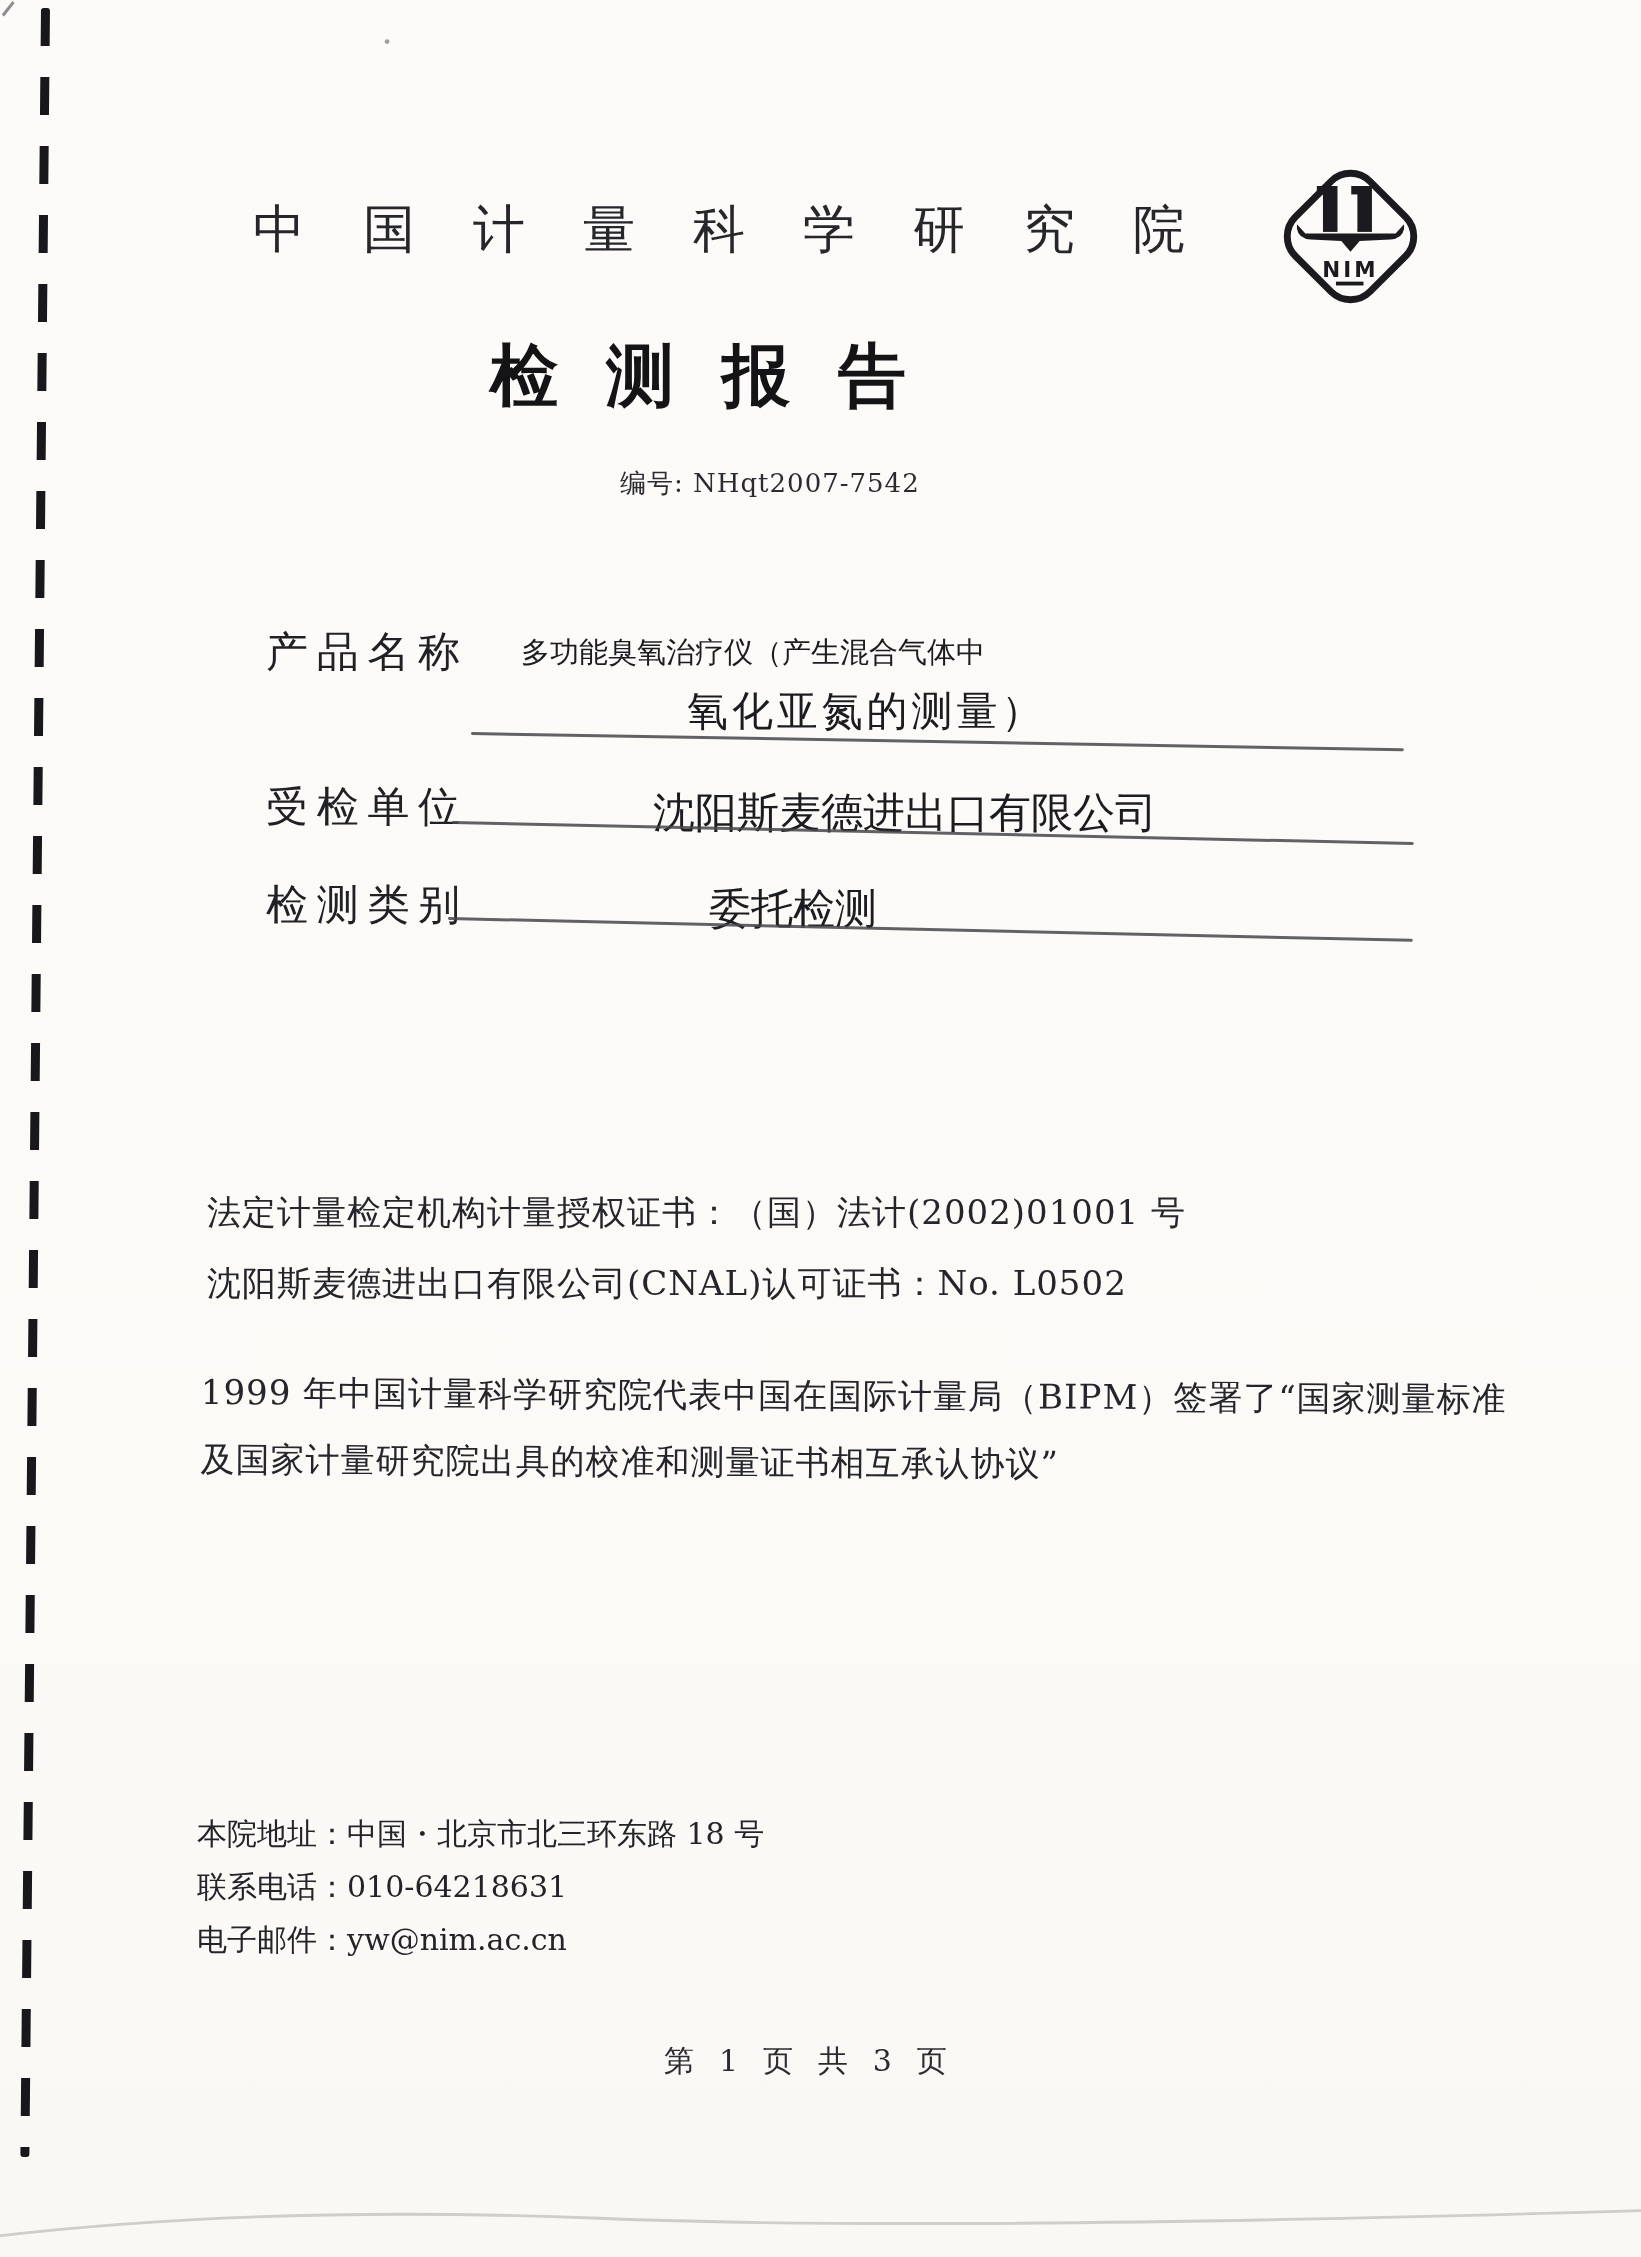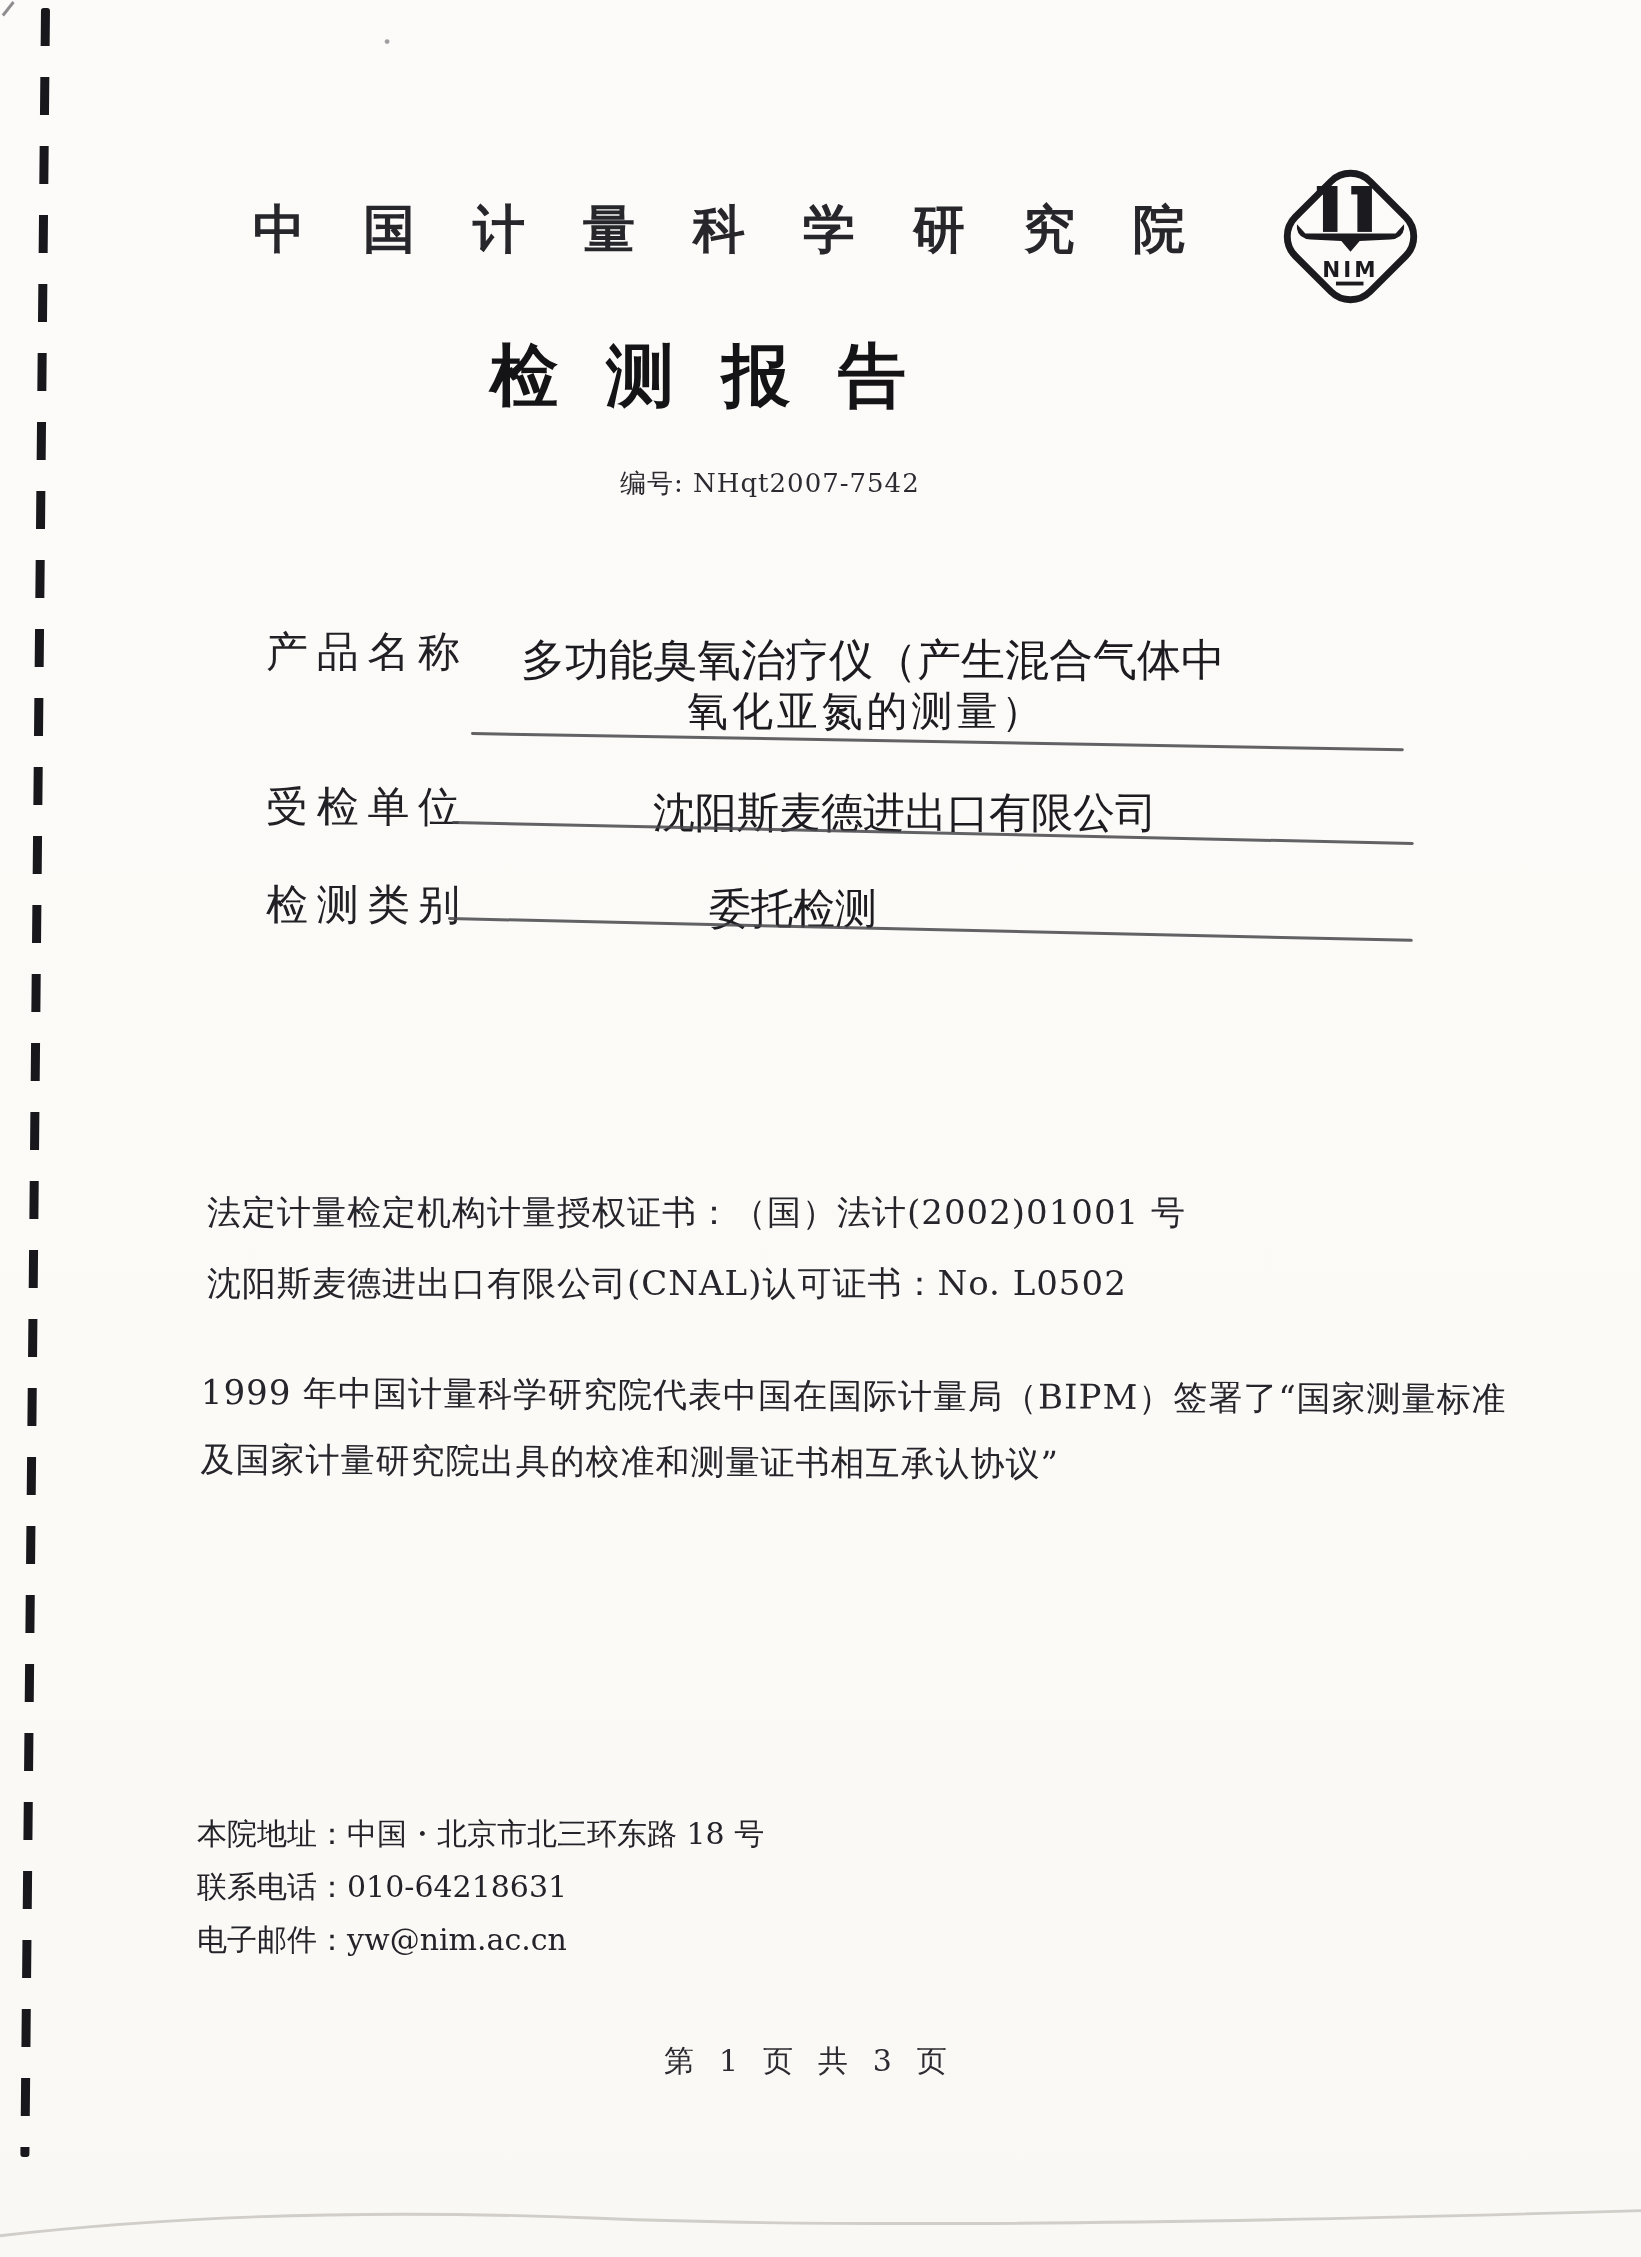--- a/index.html
+++ b/index.html
@@ -19,21 +19,21 @@
   .binding{
     position:absolute;left:41px;top:7.7px;width:8.7px;height:2149px;
     background:repeating-linear-gradient(to bottom,#17171c 0 38px,transparent 38px 69px);
     transform:rotate(0.55deg);transform-origin:top left;
     border-radius:2.9px;
   }
 
   
   .institute{
     left:253px;top:203px;font-size:52px;letter-spacing:58px;
-    color:#26262b;font-weight:700;
+    color:#26262b;font-weight:400;
   }
 
   
   .report-title{
     left:490px;top:342px;font-size:68px;font-weight:bold;
     letter-spacing:48px;color:#141417;font-family:Liberation Serif, serif;
   }
   .report-no{left:620px;top:470px;font-size:26px;color:#2b2b31;letter-spacing:1px;}
 
   
@@ -76,21 +76,21 @@
   </div>
 
   <div class="abs report-title">检测报告</div>
 
   <div class="abs report-no">
     <span>编号:</span>
     <span>NHqt2007-7542</span>
   </div>
 
   <div class="abs field-label" style="left:266px;top:631px;">产品名称</div>
-  <div class="abs field-value" style="left:521px;top:638px;font-size:44px;">多功能臭氧治疗仪（产生混合气体中</div>
+  <div class="abs field-value" style="left:521px;top:638px;font-size:29px;">多功能臭氧治疗仪（产生混合气体中</div>
   <div class="abs field-value" style="left:687px;top:691px;font-size:41px;letter-spacing:3.9px;">氧化亚氮的测量）</div>
   <div class="rule" style="left:471px;top:732px;width:933px;transform:rotate(1.0deg);"></div>
 
   <div class="abs field-label" style="left:266px;top:786px;">受检单位</div>
   <div class="abs field-value" style="left:653px;top:792px;font-size:42px;">沈阳斯麦德进出口有限公司</div>
   <div class="rule" style="left:452px;top:821px;width:962px;transform:rotate(1.25deg);"></div>
 
   <div class="abs field-label" style="left:266px;top:884px;">检测类别</div>
   <div class="abs field-value" style="left:709px;top:888px;font-size:42px;">委托检测</div>
   <div class="rule" style="left:448px;top:917px;width:965px;transform:rotate(1.3deg);"></div>

